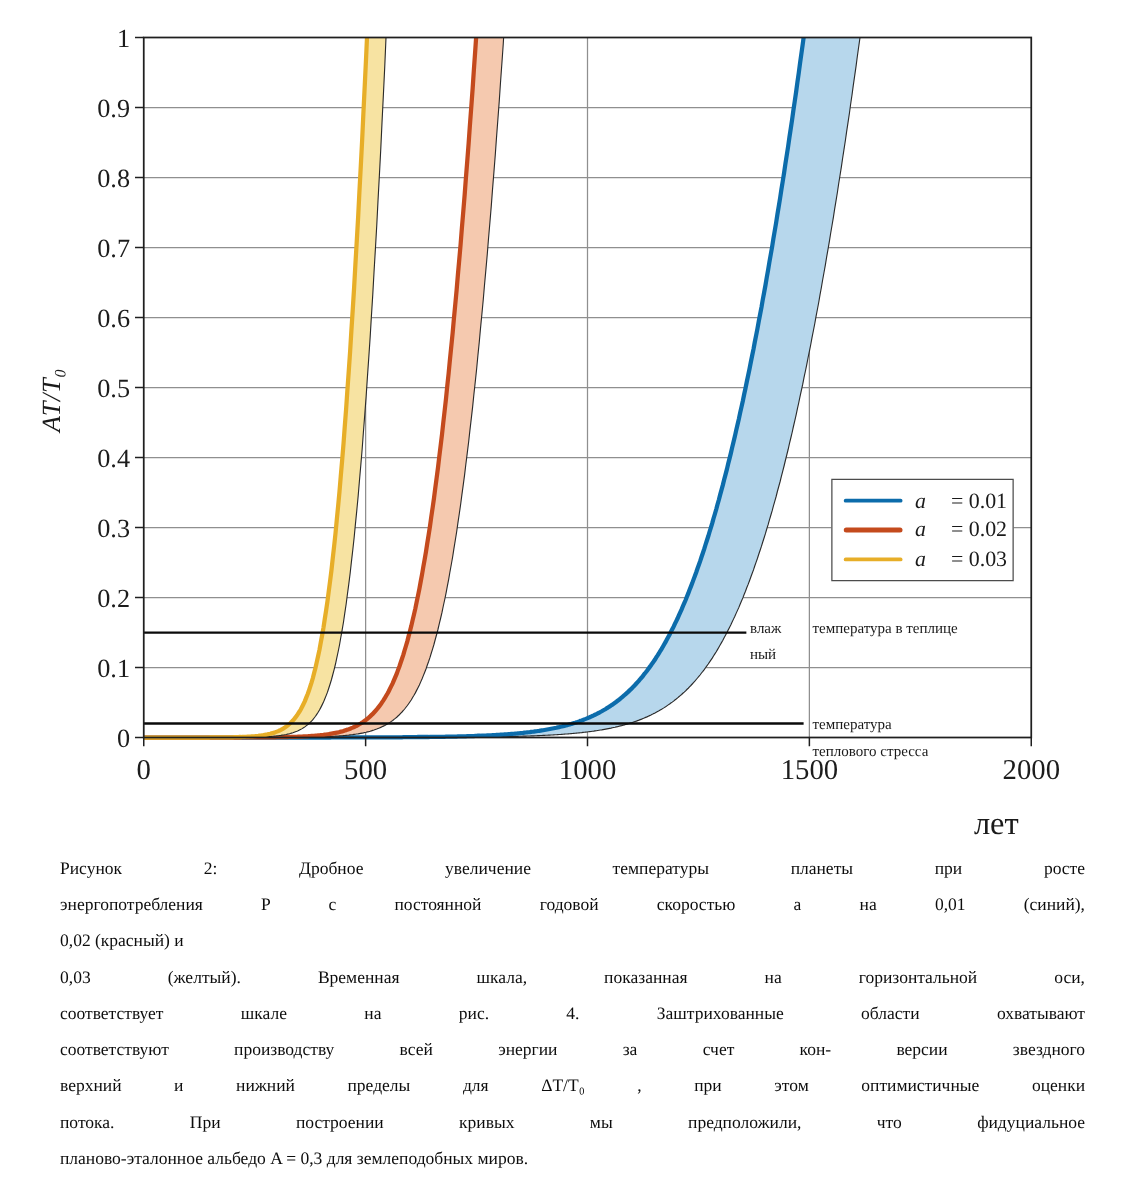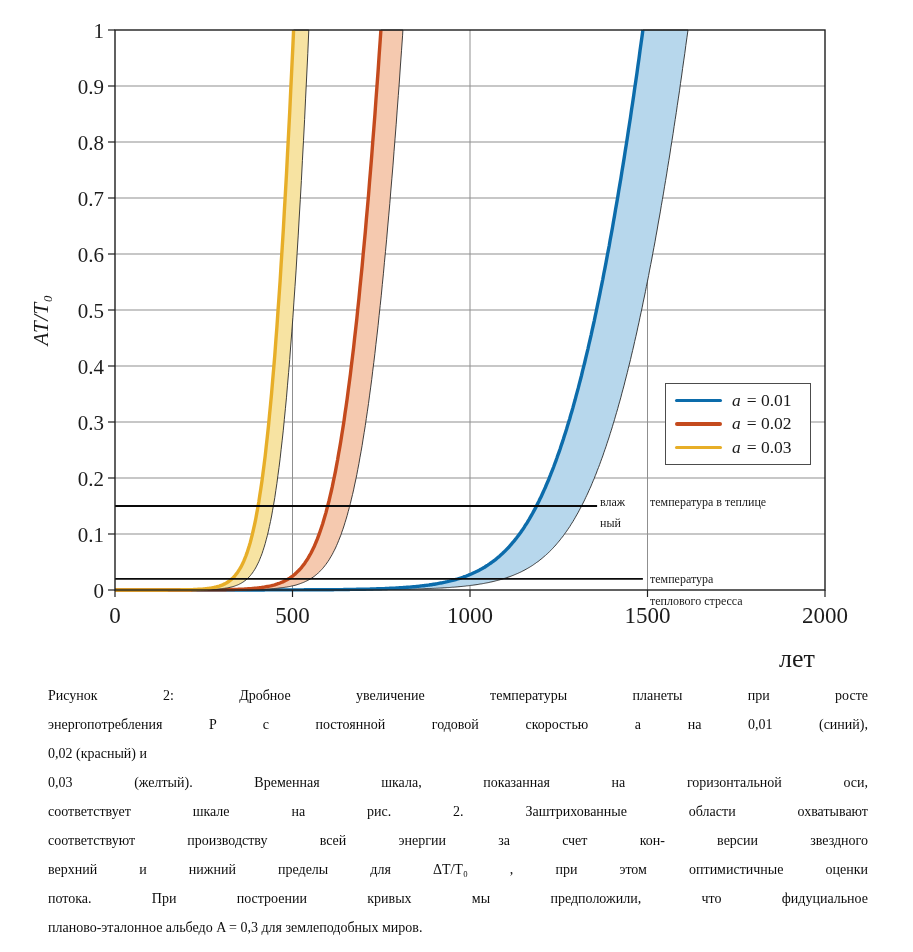--- a/index.html
+++ b/index.html
@@ -14,21 +14,21 @@
           font-style:italic;font-size:21px;letter-spacing:.5px;}
   .xlabel{position:absolute;left:115px;top:644px;width:700px;text-align:right;font-size:26px;}
 
   .legend{position:absolute;left:665px;top:383px;width:146px;height:82px;box-sizing:border-box;
           background:#ffffff;border:1px solid #4c4c4c;display:flex;flex-direction:column;
           justify-content:space-around;padding:5px 0 5px 9px;}
   .legend-row{display:flex;align-items:center;height:24px;}
   .legend-line{width:47px;height:3.6px;border-radius:2px;margin-right:10px;flex:0 0 auto;}
   .legend-label{font-size:17.5px;white-space:nowrap;}
   .legend-label .lvar{font-style:italic;}
-  .legend-label .leq{margin-left:6px;}
+  .legend-label .leq{margin-left:20px;}
 
   .ann{position:absolute;font-size:12px;line-height:21px;white-space:pre-line;}
   .ann-wet{left:600px;top:492px;width:55px;}
   .ann-green{left:650px;top:492px;white-space:nowrap;}
   .ann-stress{left:650px;top:568px;line-height:22px;width:170px;}
 
   .caption{position:absolute;left:48px;top:681px;width:820px;font-size:14px;line-height:29px;color:#0d0d0d;}
   .cap-line{width:820px;}
   .cap-line.j{text-align:justify;text-align-last:justify;}
 </style>
@@ -117,20 +117,20 @@
         <span class="legend-label"><span class="lvar">a</span><span class="leq">= 0.03</span></span>
       </div>
     </div>
   </div>
 
   <div class="caption">
     <div class="cap-line j">Рисунок 2: Дробное увеличение температуры планеты при росте</div>
     <div class="cap-line j">энергопотребления P с постоянной годовой скоростью a на 0,01 (синий),</div>
     <div class="cap-line">0,02 (красный) и</div>
     <div class="cap-line j">0,03 (желтый). Временная шкала, показанная на горизонтальной оси,</div>
-    <div class="cap-line j">соответствует шкале на рис. 2. Заштрихованные области охватывают</div>
+    <div class="cap-line j">соответствует шкале на рис. 4. Заштрихованные области охватывают</div>
     <div class="cap-line j">соответствуют производству всей энергии за счет кон- версии звездного</div>
     <div class="cap-line j">верхний и нижний пределы для ΔT/T₀ , при этом оптимистичные оценки</div>
     <div class="cap-line j">потока. При построении кривых мы предположили, что фидуциальное</div>
     <div class="cap-line">планово-эталонное альбедо A = 0,3 для землеподобных миров.</div>
   </div>
 
 </div>
 
 </body></html>

